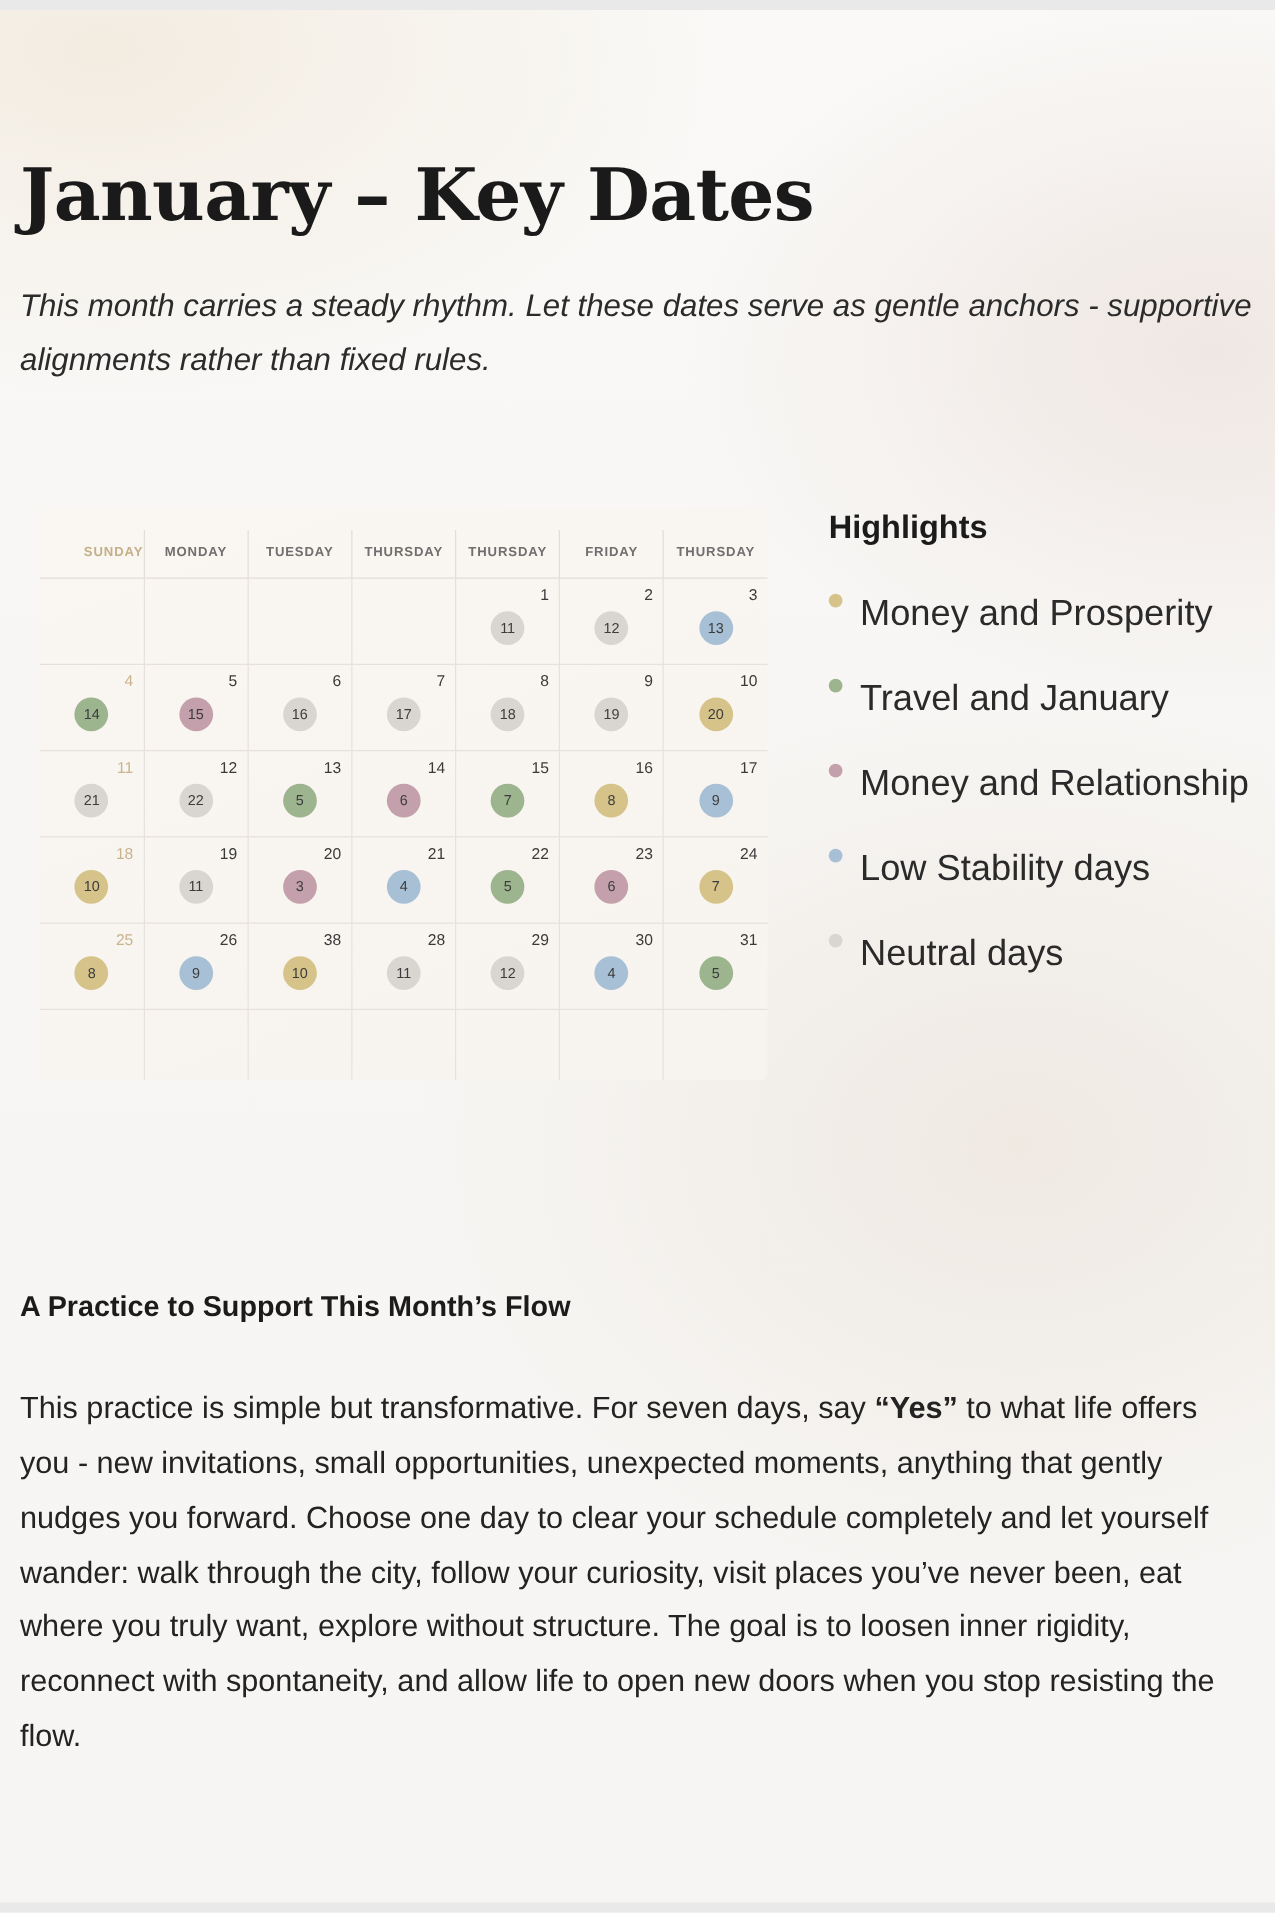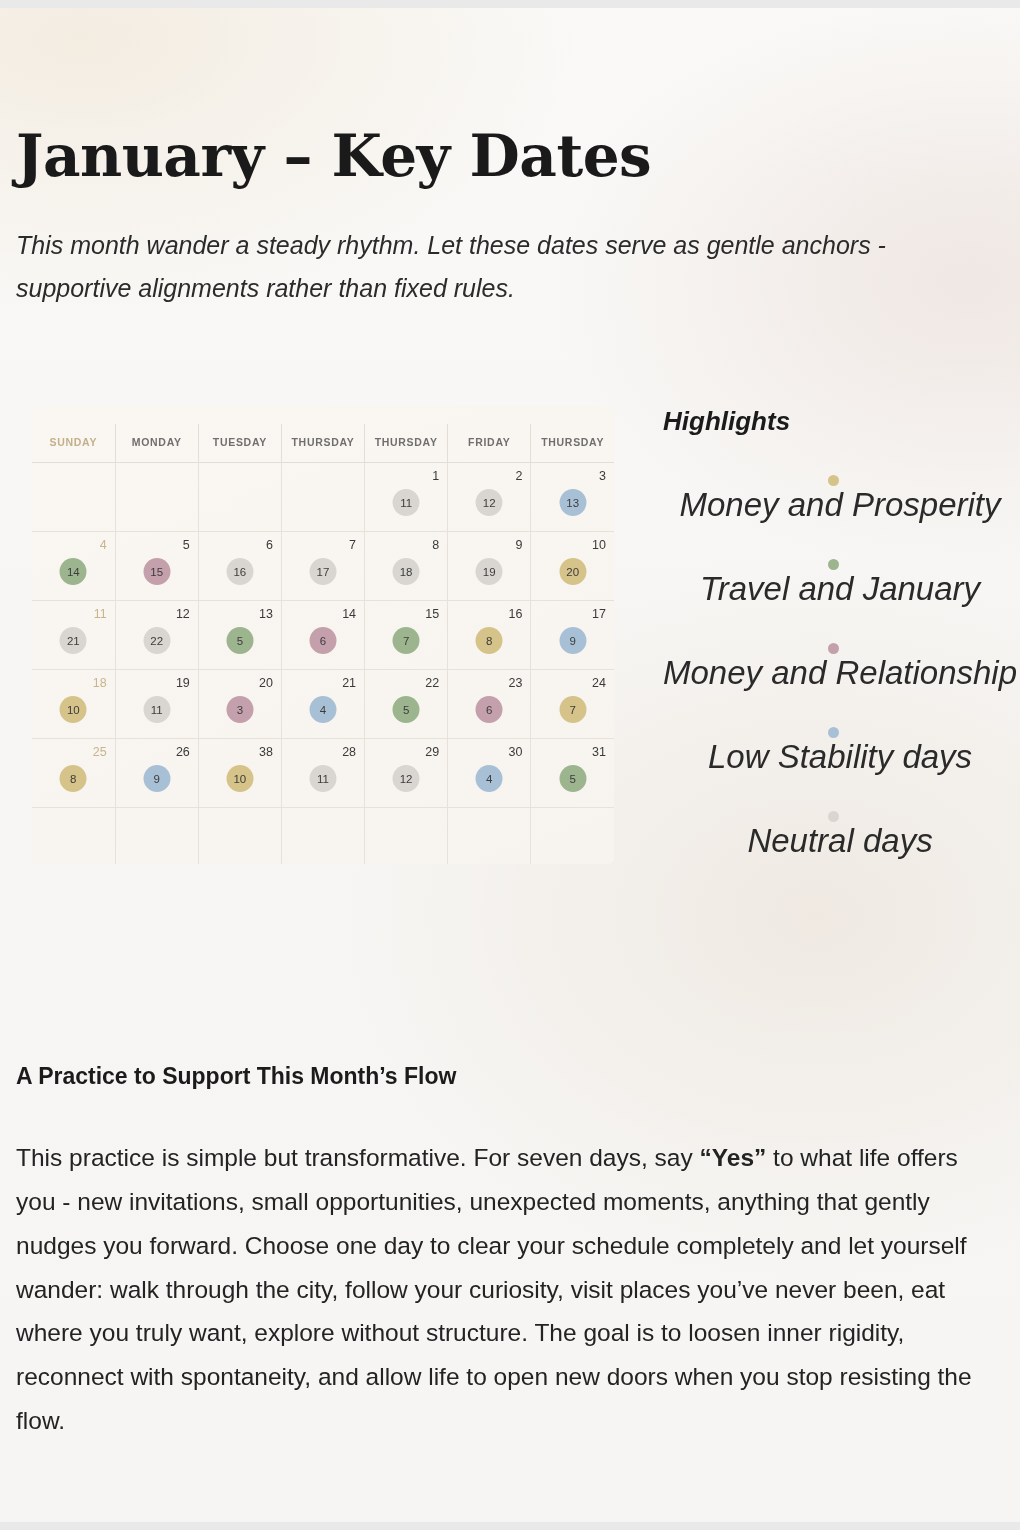--- a/index.html
+++ b/index.html
@@ -83,21 +83,21 @@
   table.cal th {
     font-size: 10.5px;
     font-weight: 600;
     letter-spacing: 0.7px;
     color: #6f6f6f;
     text-align: center;
     padding: 12px 0 14px 0;
     border-bottom: 1px solid #e2ded6;
     border-right: 1px solid #e2ded6;
   }
-  table.cal th:first-child { color: #c3b08a; }
+  table.cal th:first-child { color: #c3b08a; text-align: right; }
   table.cal th:last-child { border-right: none; }
   table.cal td {
     height: 68px;
     vertical-align: top;
     border-right: 1px solid #e6e2da;
     border-bottom: 1px solid #e6e2da;
     padding: 0;
     position: relative;
   }
   table.cal td:last-child { border-right: none; }
@@ -124,35 +124,32 @@
   .c-money   { background: #d6c389; }
   .c-travel  { background: #9db58f; }
   .c-love    { background: #c3a0ab; }
   .c-low     { background: #a8c0d6; }
   .c-neutral { background: #d9d6d1; }
 
   .highlights {
     margin-left: 49px;
     margin-top: 0;
     padding-top: 0;
-    font-style: italic;
   }
   .highlights h2 {
     font-size: 26px;
     font-weight: 700;
     margin: 0 0 38px 0;
     color: #1b1b1b;
   }
   .hl-item {
     display: flex;
-    align-items: center;
     margin-bottom: 35px;
-    font-size: 33px;
+    font-size: 29px;
     color: #2a2a2a;
-    flex-direction: column;
   }
   .hl-bullet {
     width: 11px; height: 11px;
     border-radius: 50%;
     margin-right: 14px;
     flex: 0 0 auto;
   }
 
   .practice {
     margin: 168px 16px 0 16px;
@@ -173,21 +170,21 @@
 </style>
 </head>
 <body>
 
 <div class="scrollbar-top"></div>
 
 <div class="page">
 
   <h1 class="title">January – Key Dates</h1>
 
-  <p class="intro">This month wander a steady rhythm. Let these dates serve as gentle anchors - supportive alignments rather than fixed rules.</p>
+  <p class="intro">This month carries a steady rhythm. Let these dates serve as gentle anchors - supportive alignments rather than fixed rules.</p>
 
   <div class="mid">
 
     <div class="calendar">
       <table class="cal">
         <thead>
           <tr id="cal-head">
               <th>SUNDAY</th>
               <th>MONDAY</th>
               <th>TUESDAY</th>

